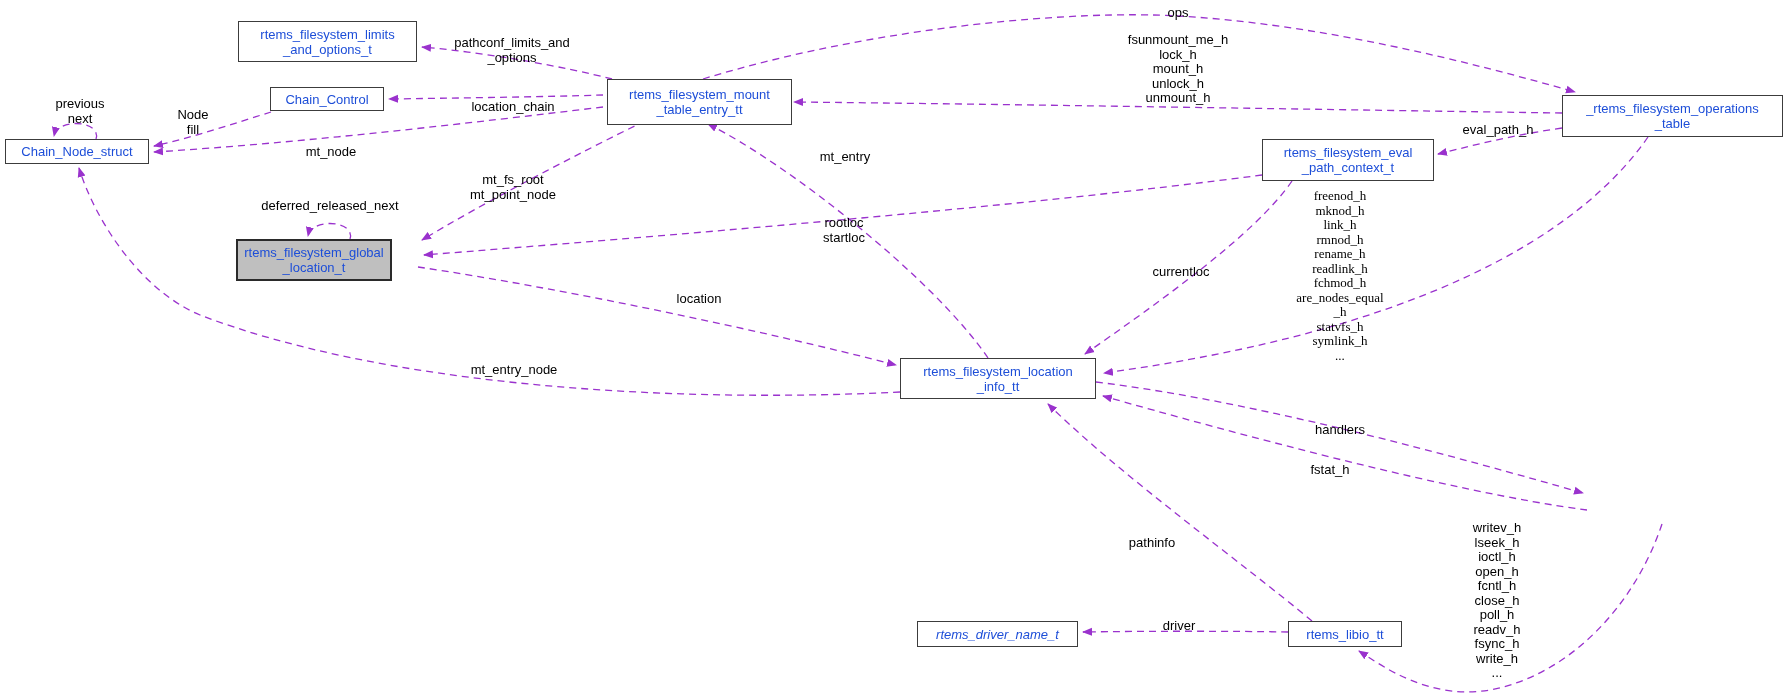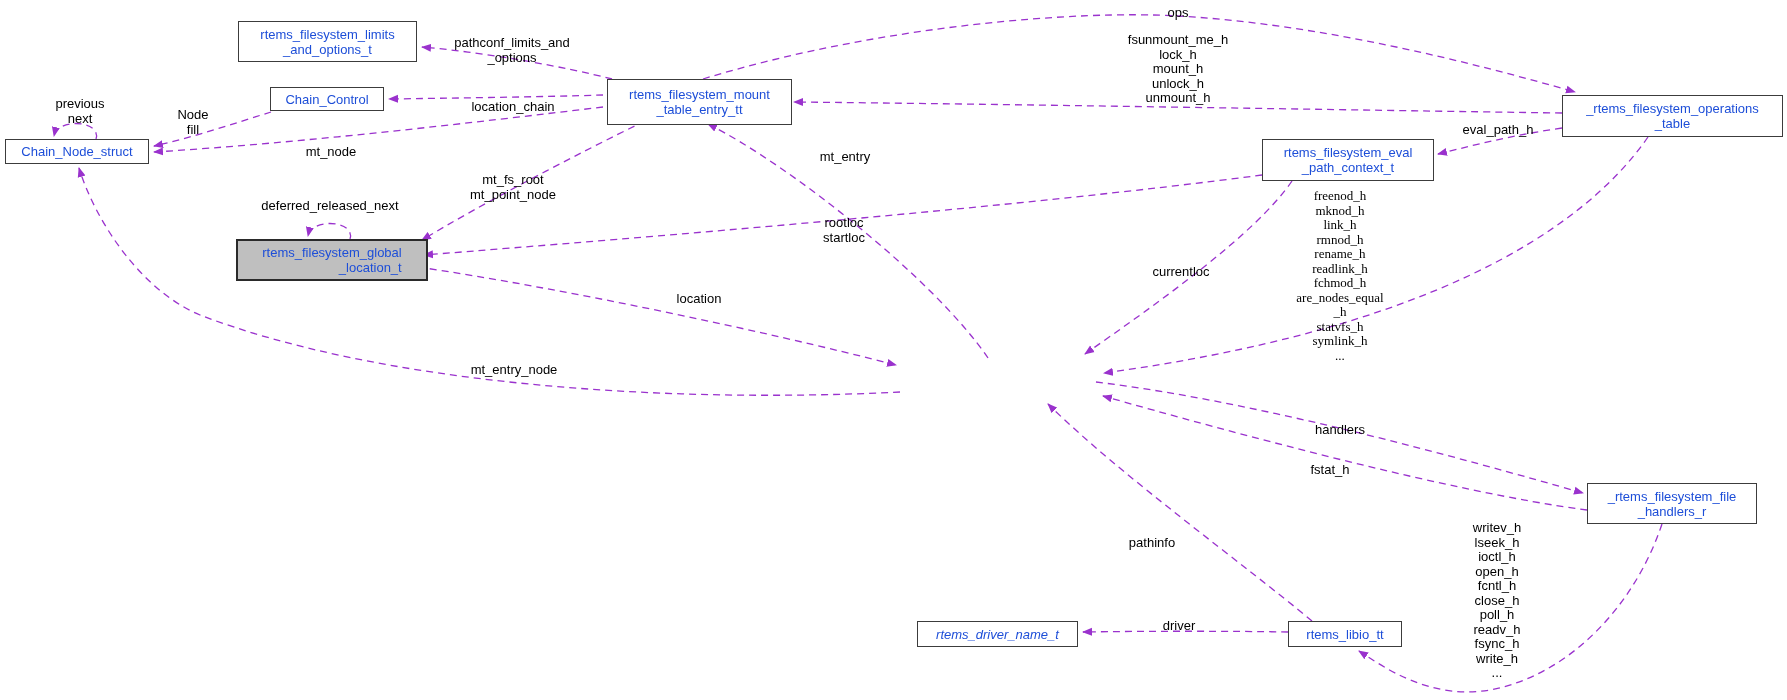--- a/index.html
+++ b/index.html
@@ -49,35 +49,35 @@
     </g>
   </svg>
 
   <div class="node" style="left:5px;top:139px;width:144px;height:25px;"><span>Chain_Node_struct</span></div>
 
   <div class="node" style="left:238px;top:21px;width:179px;height:41px;"><span>rtems_filesystem_limits
 _and_options_t</span></div>
 
   <div class="node" style="left:270px;top:87px;width:114px;height:24px;"><span>Chain_Control</span></div>
 
-  <div class="node hl" style="left:236px;top:239px;width:192px;height:42px;text-align:right;"><span>rtems_filesystem_global
+  <div class="node hl" style="left:236px;top:239px;width:156px;height:42px;"><span>rtems_filesystem_global
 _location_t</span></div>
 
   <div class="node" style="left:607px;top:79px;width:185px;height:46px;"><span>rtems_filesystem_mount
 _table_entry_tt</span></div>
 
   <div class="node" style="left:1262px;top:139px;width:172px;height:42px;"><span>rtems_filesystem_eval
 _path_context_t</span></div>
 
   <div class="node" style="left:1562px;top:95px;width:221px;height:42px;"><span>_rtems_filesystem_operations
 _table</span></div>
 
+  <div class="node" style="left:900px;top:358px;width:196px;height:41px;"><span>rtems_filesystem_location
+_info_tt</span></div>
 
-  <div class="node" style="left:1587px;top:483px;width:170px;height:41px;"><span>_rtems_filesystem_file
-_handlers_r</span></div>
 
   <div class="node" style="left:917px;top:621px;width:161px;height:26px;font-style:italic;"><span>rtems_driver_name_t</span></div>
 
   <div class="node" style="left:1288px;top:621px;width:114px;height:26px;"><span>rtems_libio_tt</span></div>
 
   <div class="elabel" style="left:80px;top:111px;">previous
 next</div>
   <div class="elabel" style="left:193px;top:122px;">Node
 fill</div>
   <div class="elabel" style="left:331px;top:152px;">mt_node</div>

